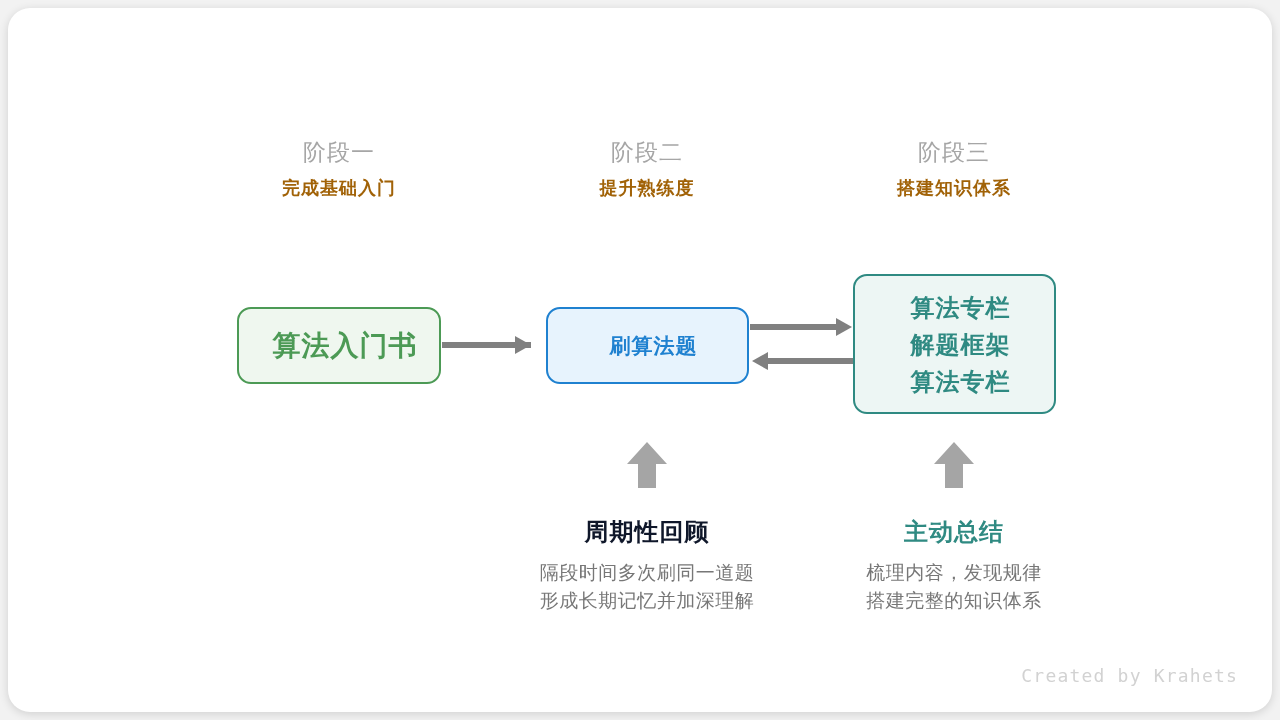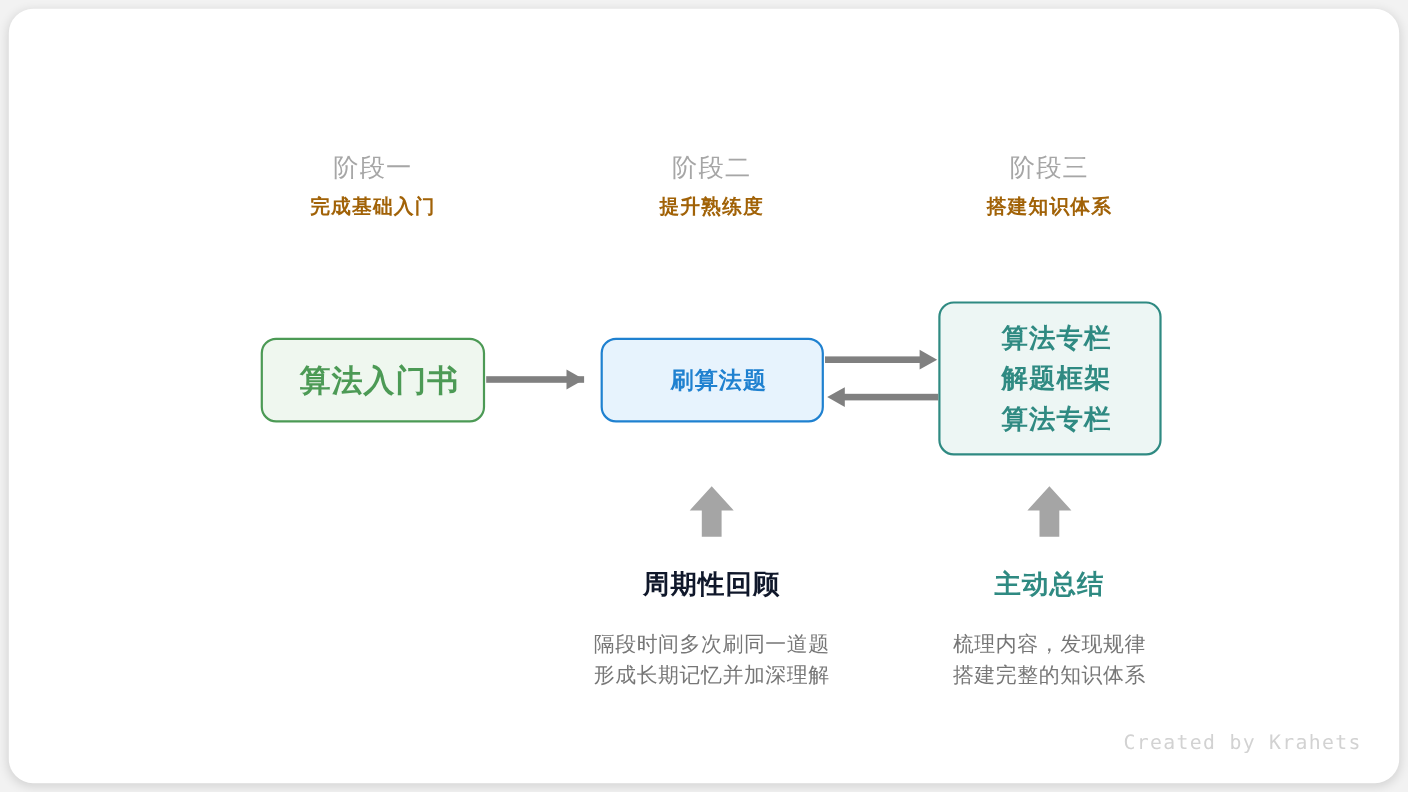--- a/index.html
+++ b/index.html
@@ -148,21 +148,21 @@
     font-weight: bold;
     letter-spacing: 1px;
     line-height: 32px;
     white-space: nowrap;
   }
   .annotation .anno-desc {
     font-size: 19px;
     font-weight: 400;
     color: #777777;
     line-height: 28px;
-    margin-top: 25px;
+    margin-top: 11px;
     letter-spacing: 0.5px;
     white-space: nowrap;
   }
   #annotation-review  { left: 489px; top: 508px; }
   #annotation-summary { left: 796px; top: 508px; }
   #annotation-review .anno-title  { color: #0f172a; }
   #annotation-summary .anno-title { color: #2f8a82; }
 
   
   #footer-credit {

